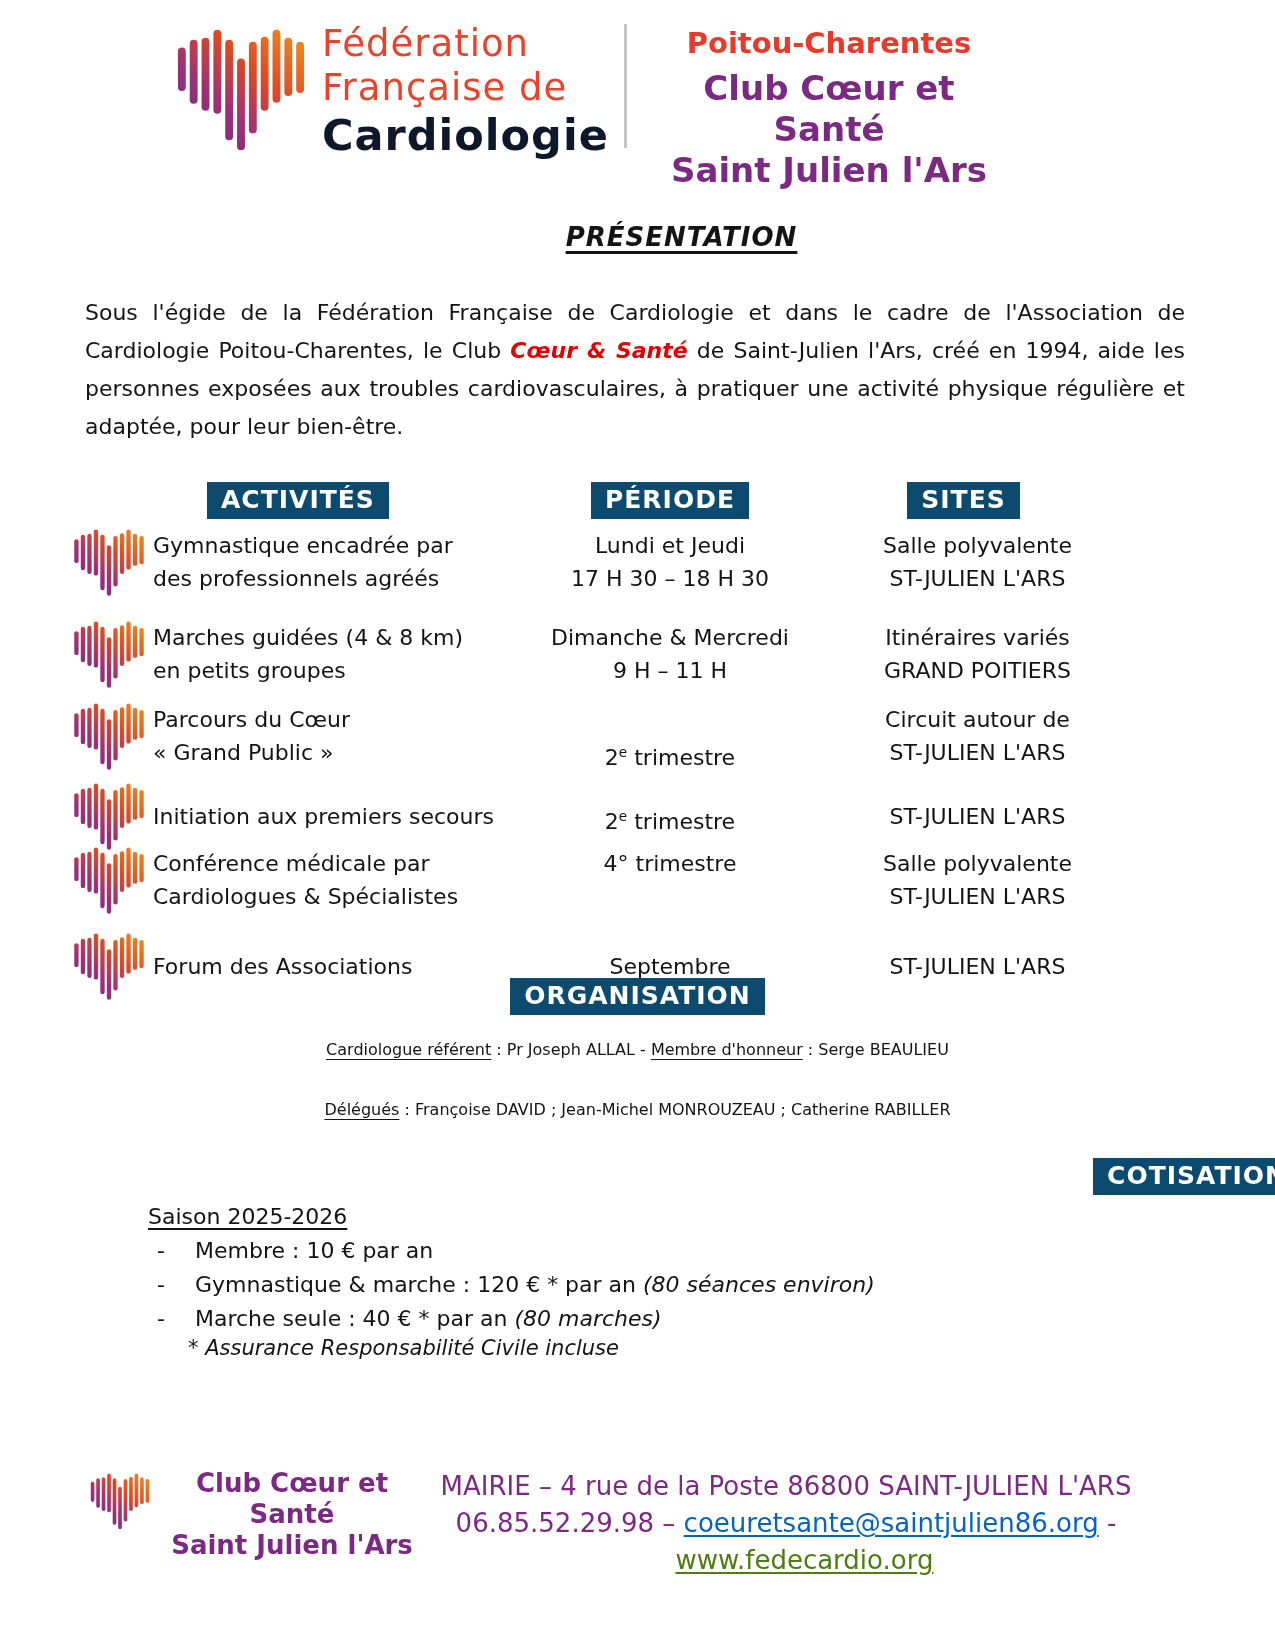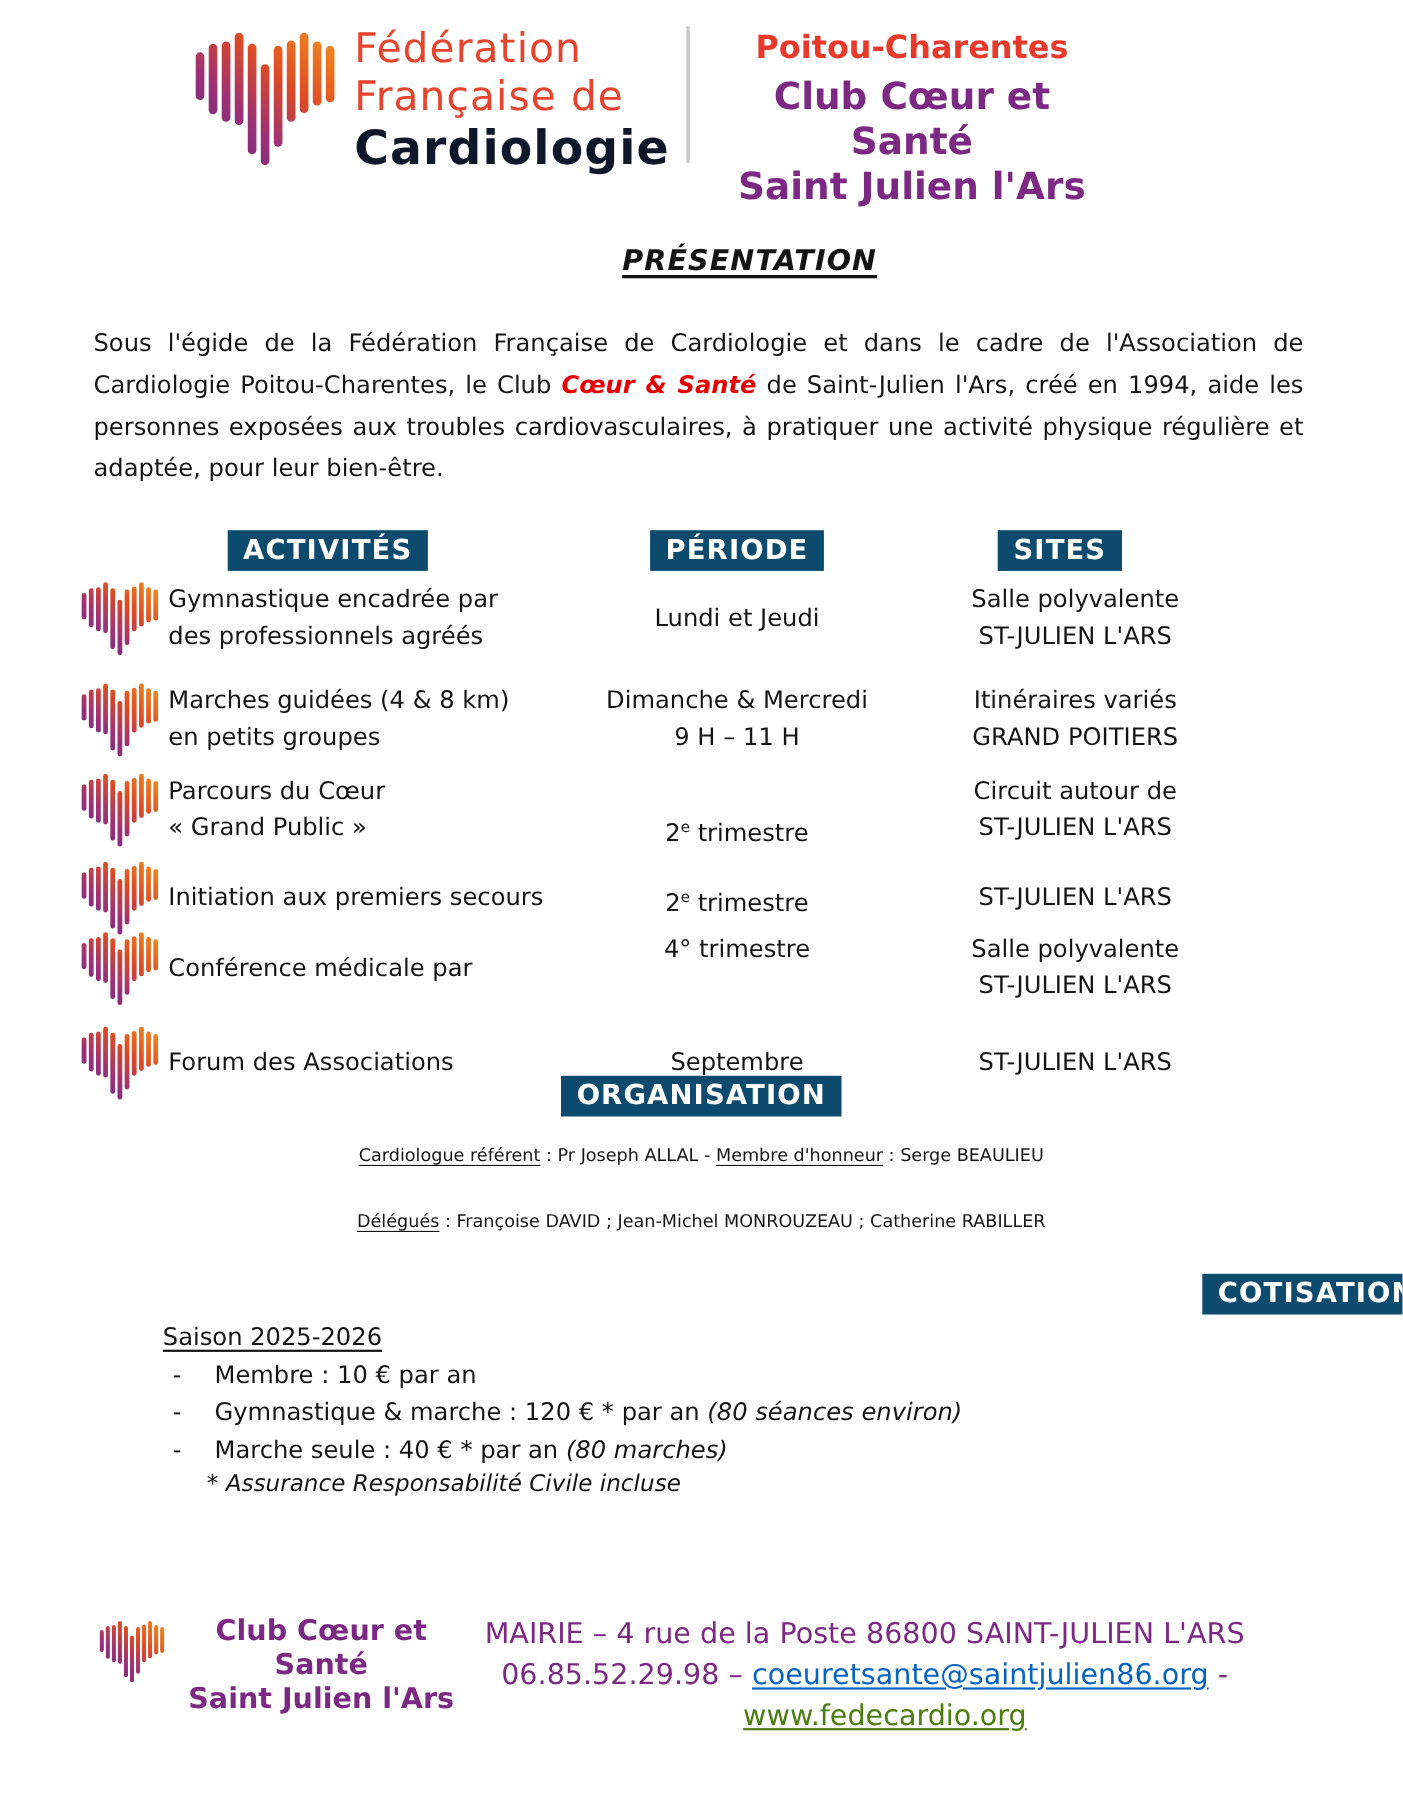--- a/index.html
+++ b/index.html
@@ -123,20 +123,21 @@
 <div class="trow" style="top:518px">
   <svg class="row-icon" viewBox="14 8 140 140">
       <use href="#heartbars"></use>
     </svg>
   <div class="cell col-activity">
     <div class="line">Gymnastique encadrée par</div>
     <div class="line">des professionnels agréés</div>
   </div>
   <div class="cell col-period">
     <div class="line">Lundi et Jeudi</div>
+    <div class="line">17 H 30 – 18 H 30</div>
   </div>
   <div class="cell col-site">
     <div class="line">Salle polyvalente</div>
     <div class="line">ST-JULIEN L'ARS</div>
   </div>
 </div>
 
 <div class="trow" style="top:610px">
   <svg class="row-icon" viewBox="14 8 140 140">
       <use href="#heartbars"></use>
@@ -187,20 +188,21 @@
     <div class="line">ST-JULIEN L'ARS</div>
   </div>
 </div>
 
 <div class="trow" style="top:836px">
   <svg class="row-icon" viewBox="14 8 140 140">
       <use href="#heartbars"></use>
     </svg>
   <div class="cell col-activity">
     <div class="line">Conférence médicale par</div>
+    <div class="line">Cardiologues &amp; Spécialistes</div>
   </div>
   <div class="cell col-period">
     <div class="line">4° trimestre</div>
     <div class="line"></div>
   </div>
   <div class="cell col-site">
     <div class="line">Salle polyvalente</div>
     <div class="line">ST-JULIEN L'ARS</div>
   </div>
 </div>

